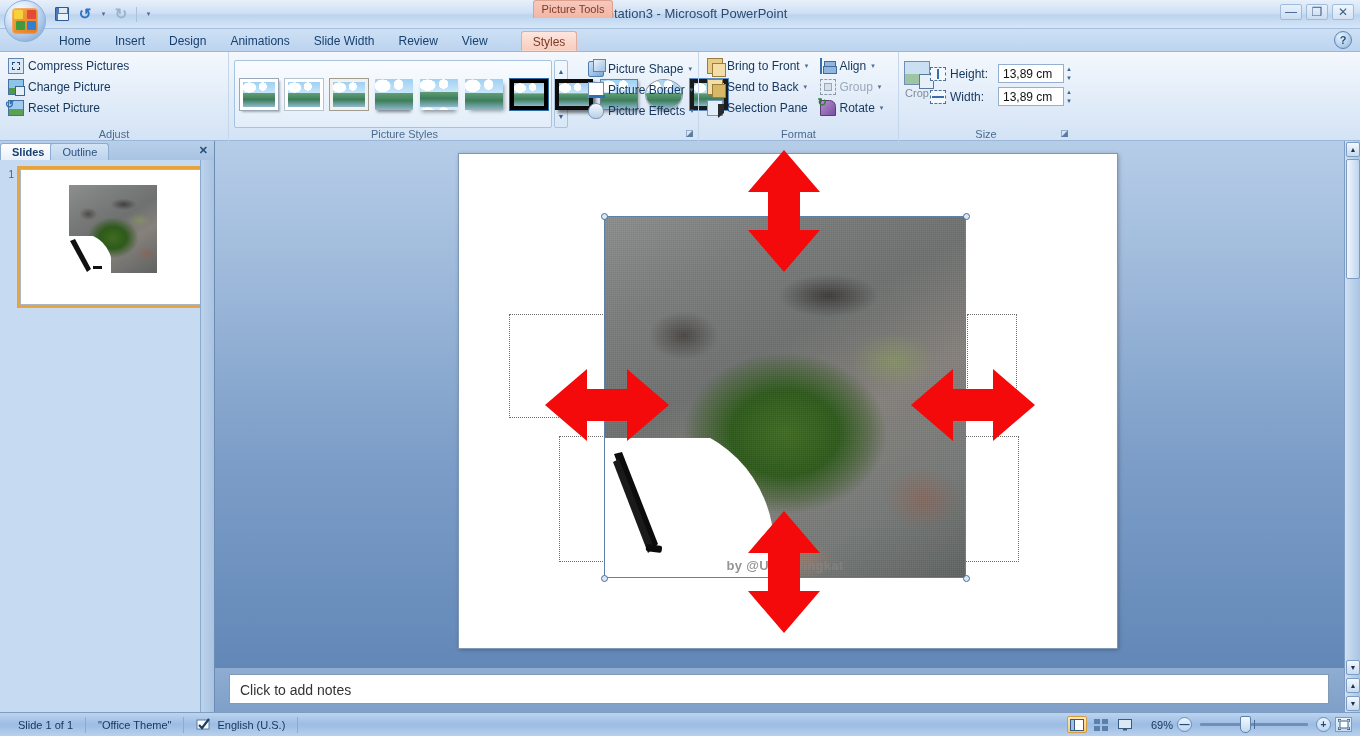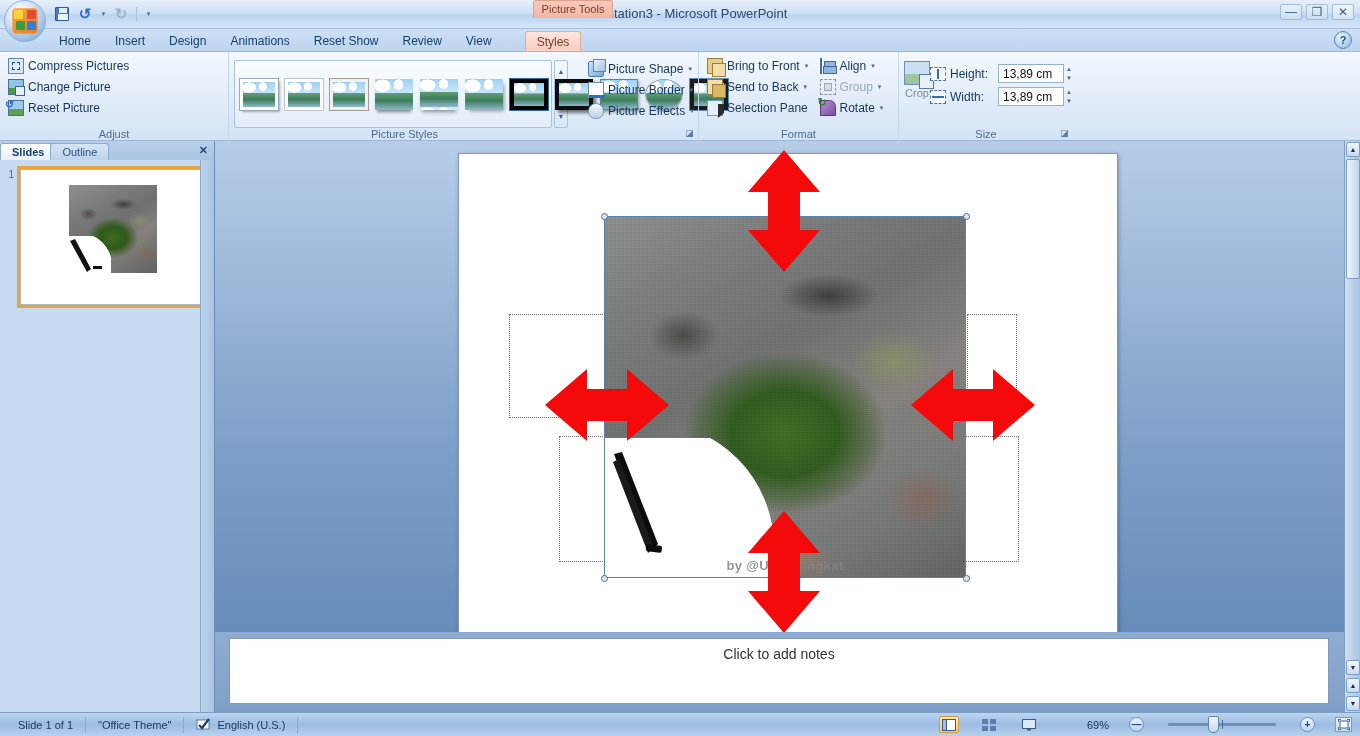--- a/index.html
+++ b/index.html
@@ -303,24 +303,23 @@
     position:absolute; width:7px; height:7px; background:#dbe8f6; border:1px solid #4a6d96;
   }
   .handle.circ { border-radius:50%; }
   .rot-stem { position:absolute; width:1px; height:18px; background:#8ca6c2; }
   .rot-knob { position:absolute; width:9px; height:9px; border-radius:50%; background:#7ac943; border:1px solid #3f7d1e;}
 
   .arrow-red { position:absolute; }
 
   
   .notes-area {
-    position:absolute; left:0; right:0; bottom:0; height:80px;
+    position:absolute; left:0; right:0; bottom:0; height:44px;
     background:linear-gradient(180deg,#8fadd2,#7e9fc8);
     padding:6px 31px 8px 14px;
-    text-align:center;
   }
   .notes-box {
     height:100%; background:#fff; border:1px solid #8399b5; font-size:14px; color:#333;
     padding:7px 10px;
   }
   .vscroll {
     position:absolute; right:0; top:0; bottom:0; width:16px;
     background:linear-gradient(90deg,#cfe0f3,#a9c4e3);
     border-left:1px solid #7f9cc2;
     display:flex; flex-direction:column; justify-content:space-between;
@@ -329,21 +328,21 @@
   .vb { position:absolute; left:1px; width:14px; height:15px; background:linear-gradient(180deg,#f2f8fe,#c6daf0); border:1px solid #7b9cc4; border-radius:2px; display:flex; align-items:center; justify-content:center; font-size:7px; color:#2f5party;}
 
   
   .statusbar {
     height:24px; display:flex; align-items:center;
     background:linear-gradient(180deg,#bcd4ef 0%,#9dbce3 50%,#b7d0ec 100%);
     border-top:1px solid #7f9cc2; font-size:11px; color:#14365c;
     padding-left:6px;
   }
   .sb-cell { padding:0 12px; border-right:1px solid #8dabd0; height:16px; line-height:16px; display:flex; align-items:center; gap:5px;}
-  .sb-right { margin-left:auto; display:flex; align-items:center; gap:20px; padding-right:8px;}
+  .sb-right { margin-left:auto; display:flex; align-items:center; gap:4px; padding-right:8px;}
   .view-btn {
     width:20px; height:17px; display:flex; align-items:center; justify-content:center;
     border:1px solid transparent; border-radius:2px;
   }
   .view-btn.active { background:linear-gradient(180deg,#fde8bc,#f6c97c); border-color:#d79a3c;}
   .zoom-slider { display:flex; align-items:center; gap:0; margin:0 4px; }
   .zs-track { width:108px; height:3px; background:#6f8fb7; position:relative; border-radius:1px;}
   .zs-track::after{content:"";position:absolute;left:54px;top:-3px;width:1px;height:9px;background:#4d6d95;}
   .zs-thumb {
     position:absolute; left:40px; top:-7px; width:11px; height:17px;
@@ -390,21 +389,21 @@
       <div class="wc">❐</div>
       <div class="wc close">✕</div>
     </div>
   </div>
 
   <div class="tabbar">
     <div class="tab">Home</div>
     <div class="tab">Insert</div>
     <div class="tab">Design</div>
     <div class="tab">Animations</div>
-    <div class="tab">Reset Show</div>
+    <div class="tab">Slide Width</div>
     <div class="tab">Review</div>
     <div class="tab">View</div>
     <div class="tab ctx">Styles</div>
     <div class="help-btn">?</div>
   </div>
 
   <div class="ribbon">
 
     <div class="group g-adjust">
       <div class="adjust-cols">

